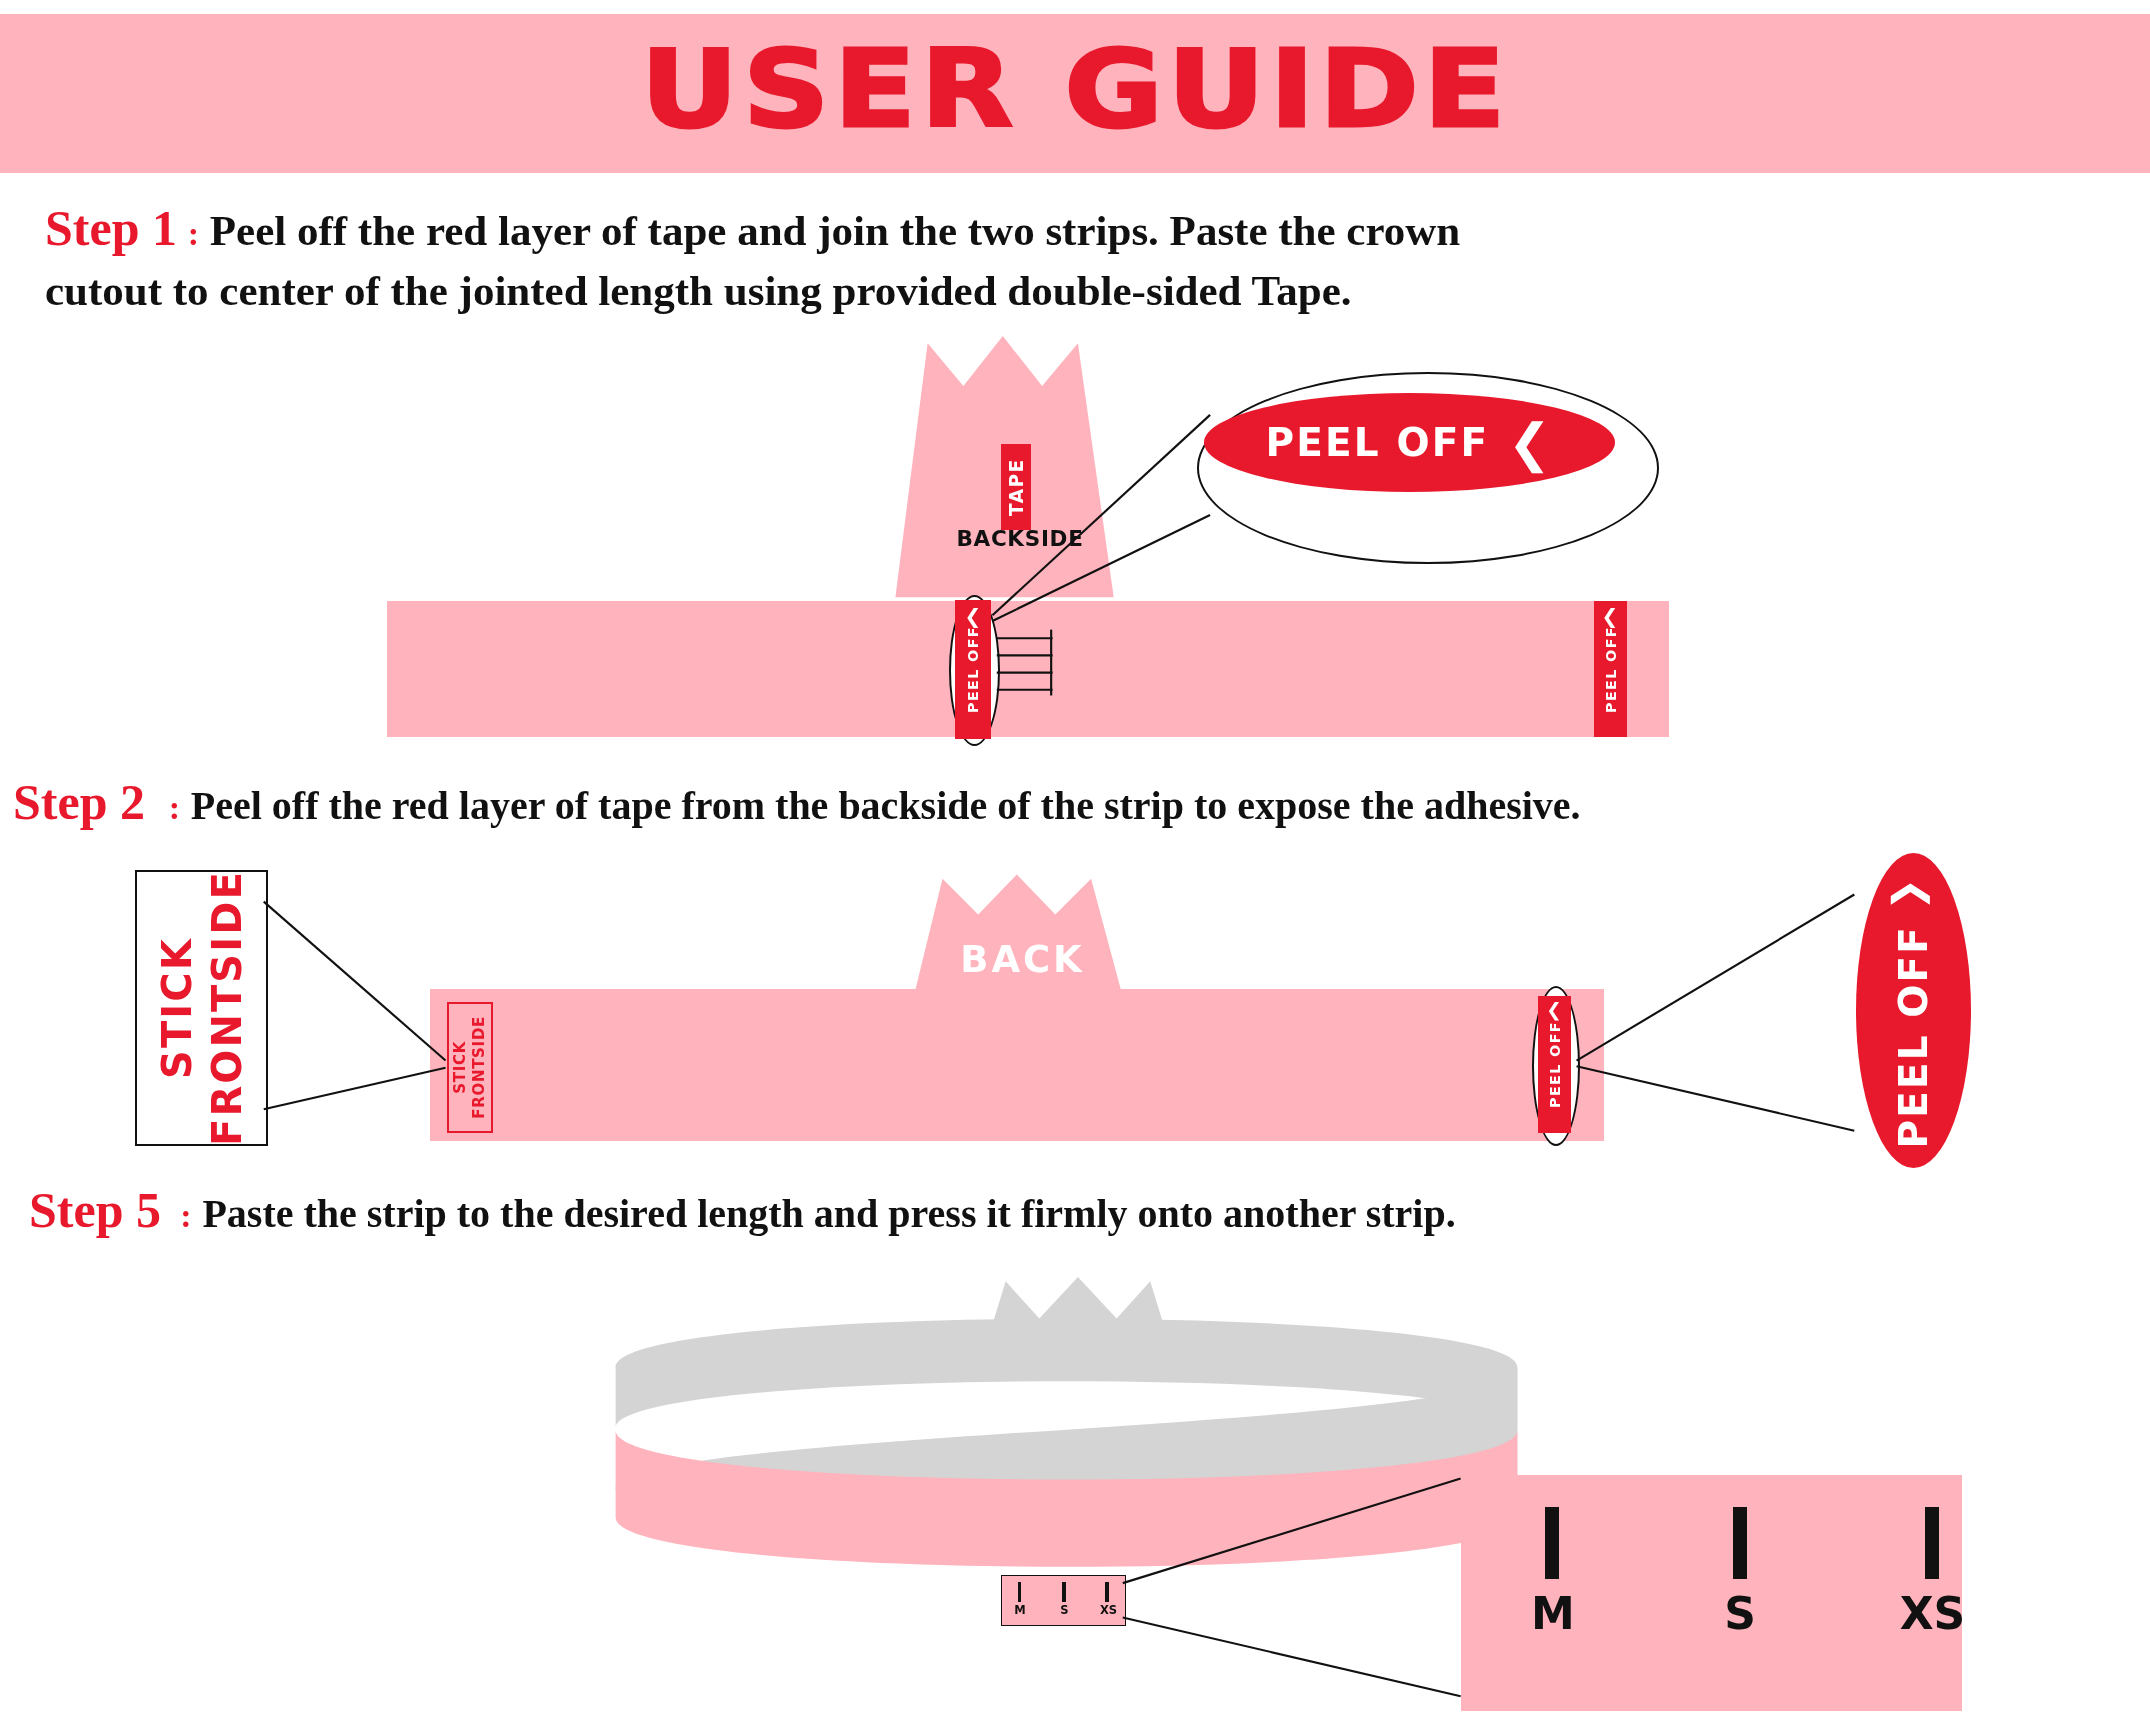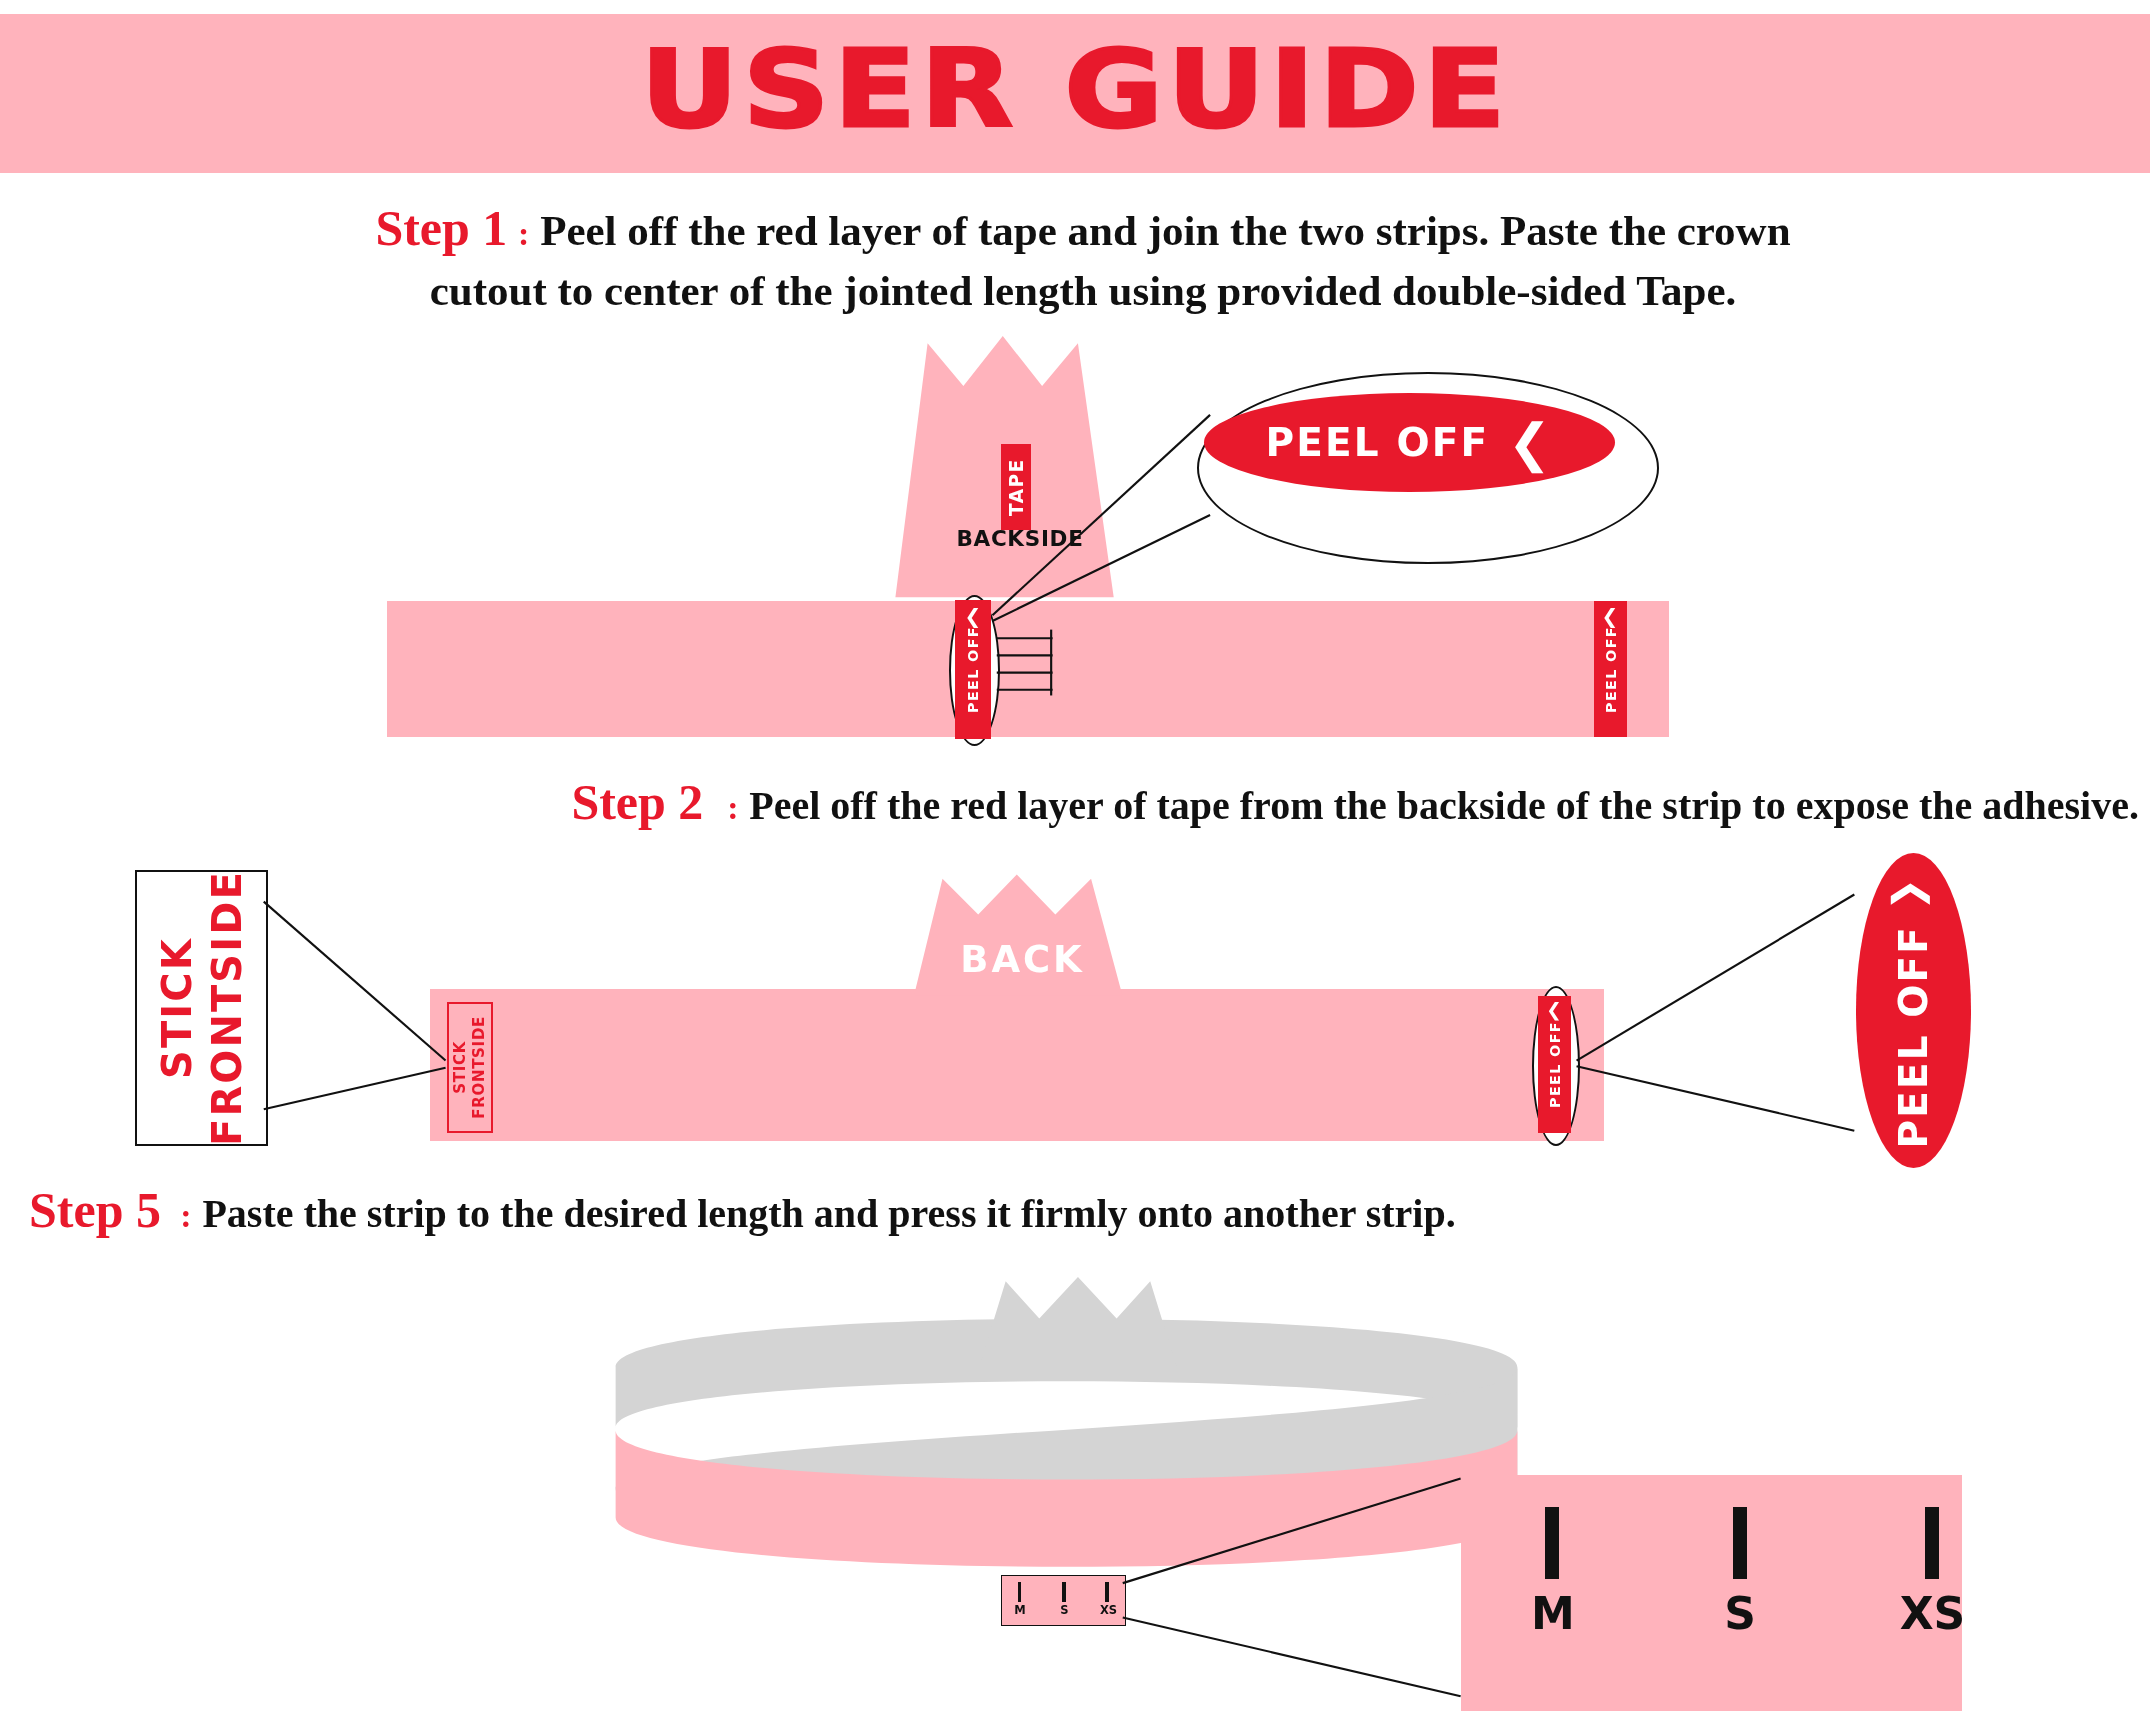--- a/index.html
+++ b/index.html
@@ -11,24 +11,24 @@
   .header-title{position:absolute;left:0;top:4.3px;width:2151px;text-align:center;
       font-family:"DejaVu Sans",sans-serif;font-weight:bold;font-size:107px;color:#e8192c;
       letter-spacing:4.3px;line-height:143px;
       -webkit-text-stroke:2.9px #e8192c;transform:scaleX(1.12);transform-origin:50% 50%;}
 
   
   .step-line{position:absolute;font-size:43px;font-weight:bold;color:#111;}
   .step-word{color:#e8192c;font-weight:bold;font-size:50px;font-family:"Liberation Serif",serif;}
   .step-colon{color:#e8192c;font-weight:bold;font-size:34px;}
 
-  #step1-head{left:34px;top:185px;width:2098px;text-align:center;}
+  #step1-head{left:45px;top:185px;width:2098px;text-align:left;}
   #step1-head .l1{display:block;}
   #step1-head .l2{display:block;margin-top:8.6px;}
-  #step2-head{left:41px;top:759px;width:2098px;text-align:right;padding-left:0;}
+  #step2-head{left:13px;top:759px;width:2098px;text-align:left;padding-left:0;}
   #step3-head{left:29px;top:1167px;width:2098px;text-align:left;}
 
   
   .pink{background:#ffb3bc;}
 
   .vlabel{writing-mode:vertical-rl;transform:rotate(180deg);}
 
   
   .tab{position:absolute;background:#e8192c;color:#fff;font-family:"DejaVu Sans",sans-serif;
        font-weight:bold;display:flex;align-items:center;justify-content:center;}

